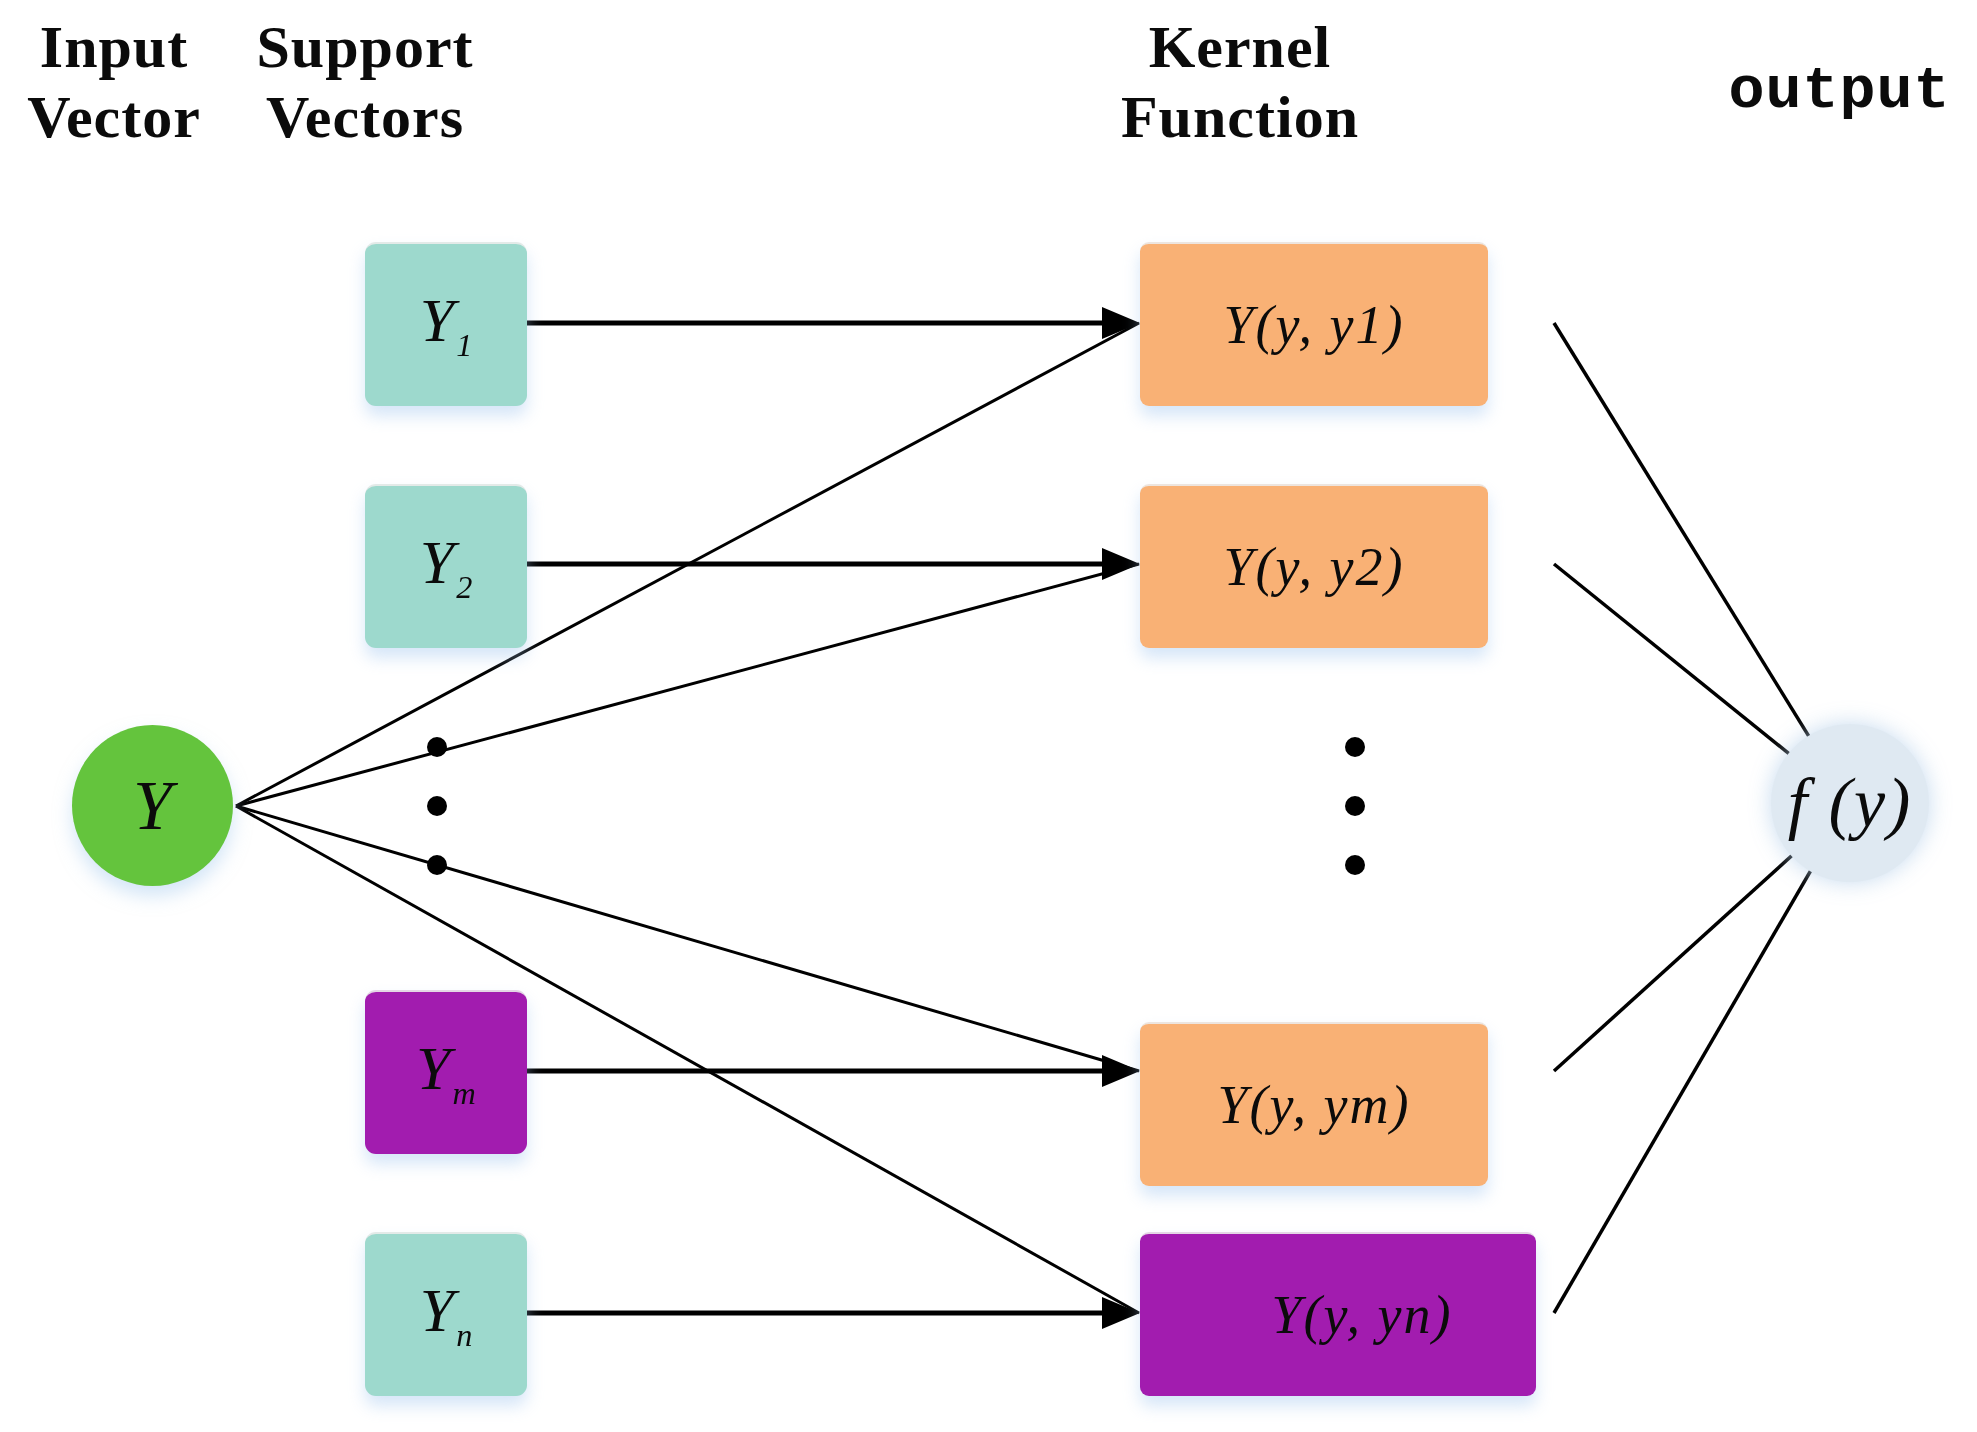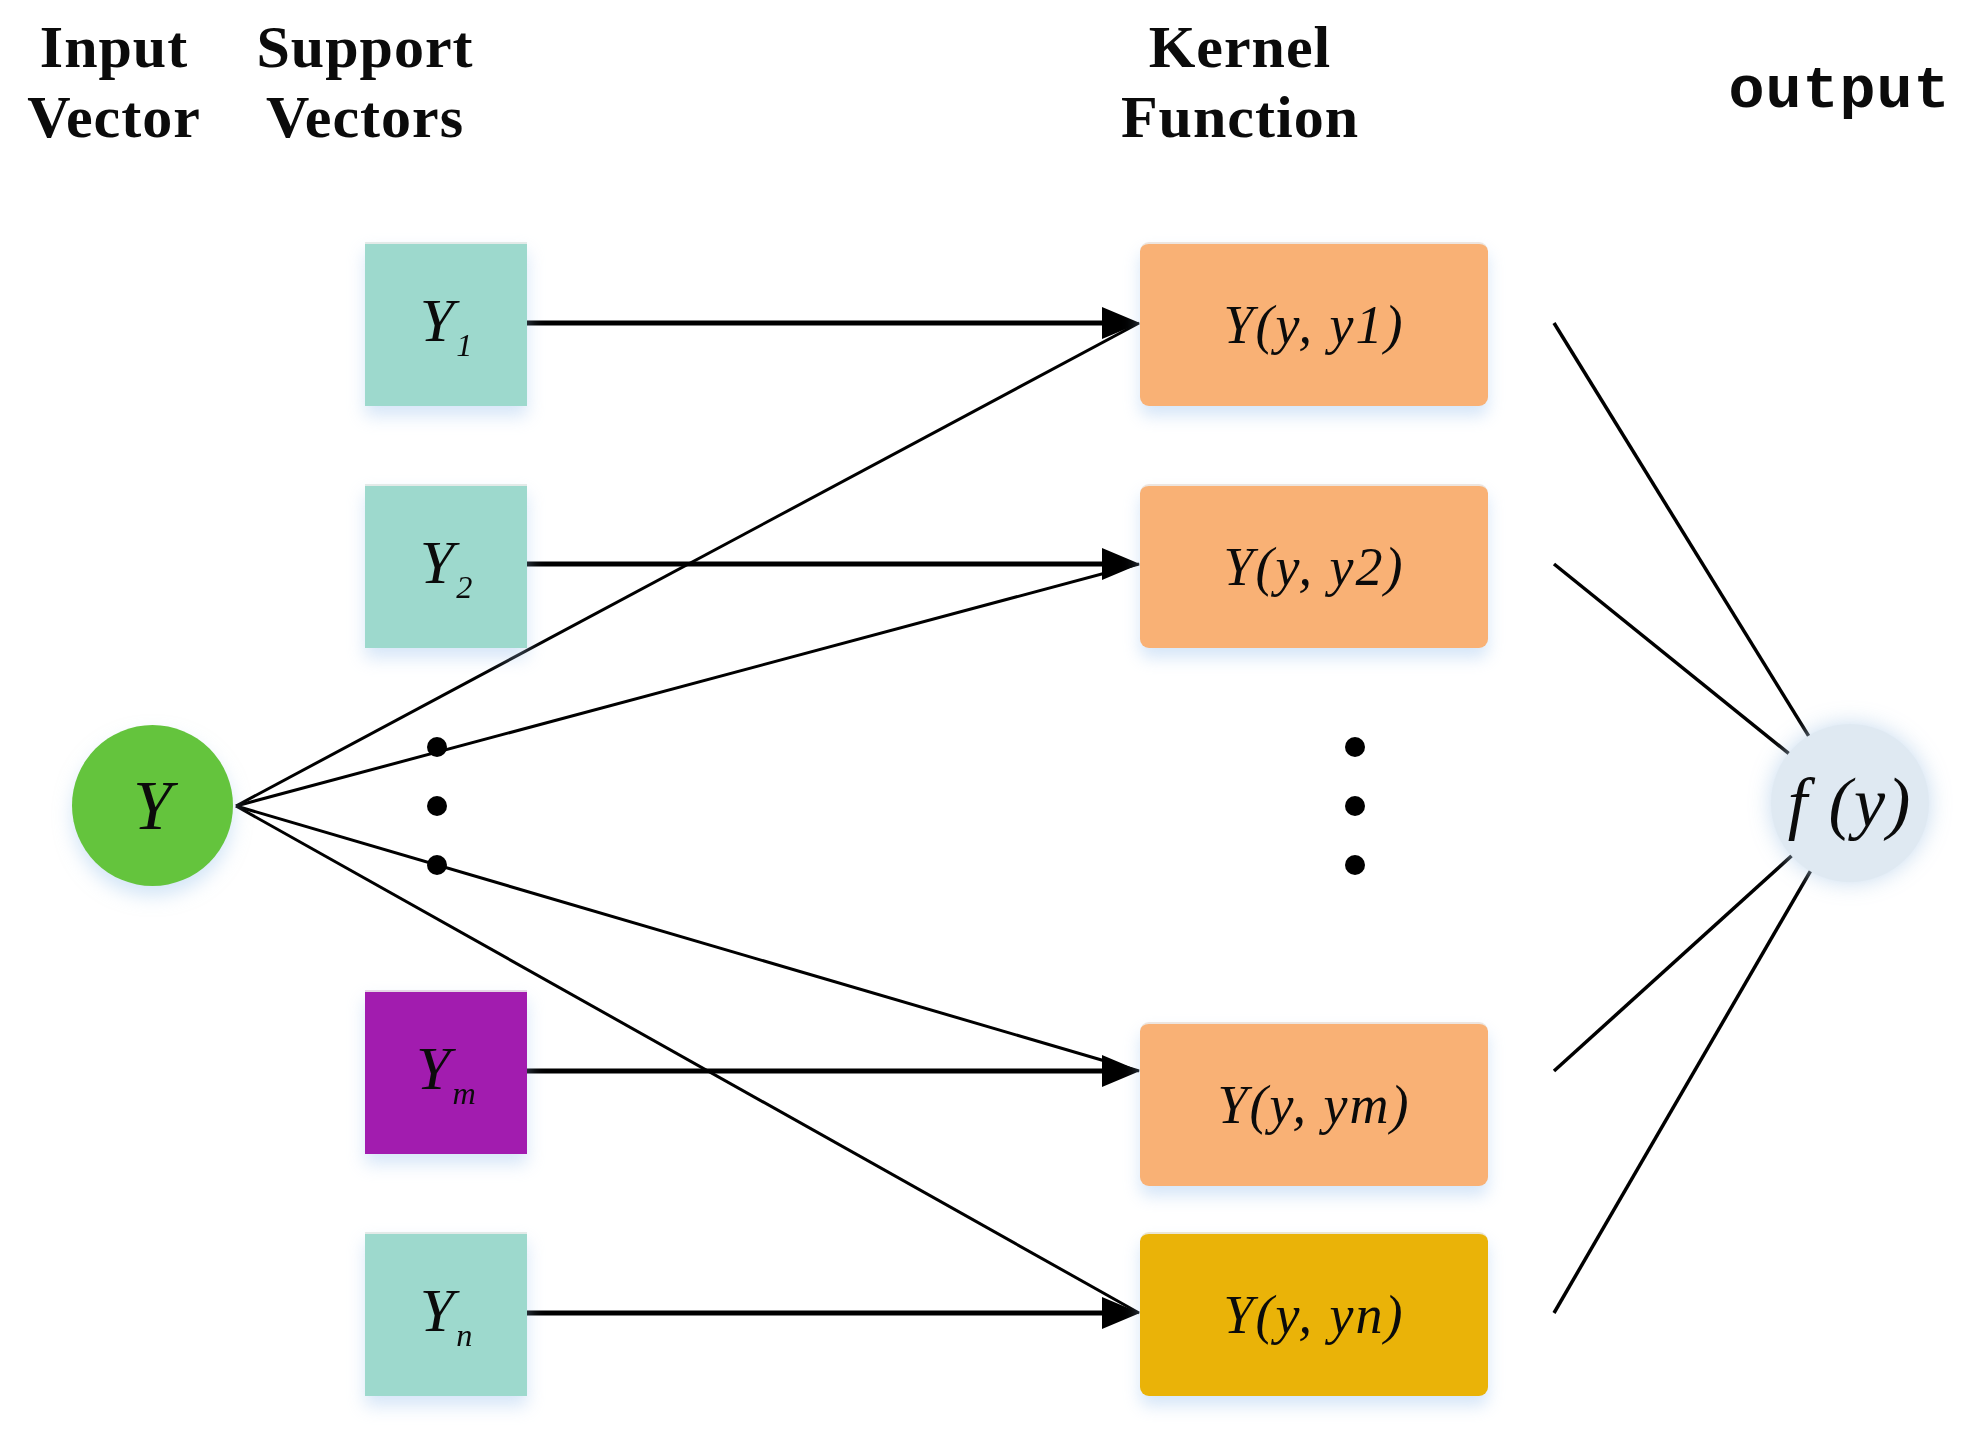--- a/index.html
+++ b/index.html
@@ -9,21 +9,21 @@
   }
   svg.wires{position:absolute;left:0;top:0;z-index:1;}
   .hdr{
     position:absolute;z-index:2;text-align:center;font-weight:bold;
     font-size:60px;line-height:70px;letter-spacing:1px;color:#0b0b0b;
   }
   .node{
     position:absolute;z-index:2;display:flex;align-items:center;justify-content:center;
   }
   .sv-box{
-    left:365px;width:162px;height:162px;border-radius:0;
+    left:365px;width:162px;height:162px;border-radius:11px;
     border-top:2px solid rgba(235,235,235,.9);
     box-shadow:0 10px 16px rgba(165,200,240,.45);
   }
   .kf-box{
     left:1140px;width:348px;height:162px;border-radius:9px;
     border-top:2px solid rgba(235,235,235,.9);
     box-shadow:0 10px 16px rgba(165,200,240,.45);
   }
   .circle{border-radius:50%;}
   .in-circle{
@@ -117,21 +117,21 @@
 
   <div class="node kf-box" style="top: 242px; background-color: rgb(249, 177, 117);">
     <span class="kf-lbl">Y(y, y1)</span>
   </div>
   <div class="node kf-box" style="top: 484px; background-color: rgb(249, 177, 117);">
     <span class="kf-lbl">Y(y, y2)</span>
   </div>
   <div class="node kf-box" style="top: 990px; background-color: rgb(249, 177, 117); margin-top: 32px;">
     <span class="kf-lbl">Y(y, ym)</span>
   </div>
-  <div class="node kf-box" style="top: 1232px; background-color: #eab308;">
+  <div class="node kf-box" style="top: 1232px; background-color: #a21caf; padding-left: 48px;">
     <span class="kf-lbl">Y(y, yn)</span>
   </div>
 
   <div class="node circle out-circle" style="background-color: rgb(223, 233, 242);">
     <span class="out-lbl">f (y)</span>
   </div>
 
 </div>
 
 </body></html>

